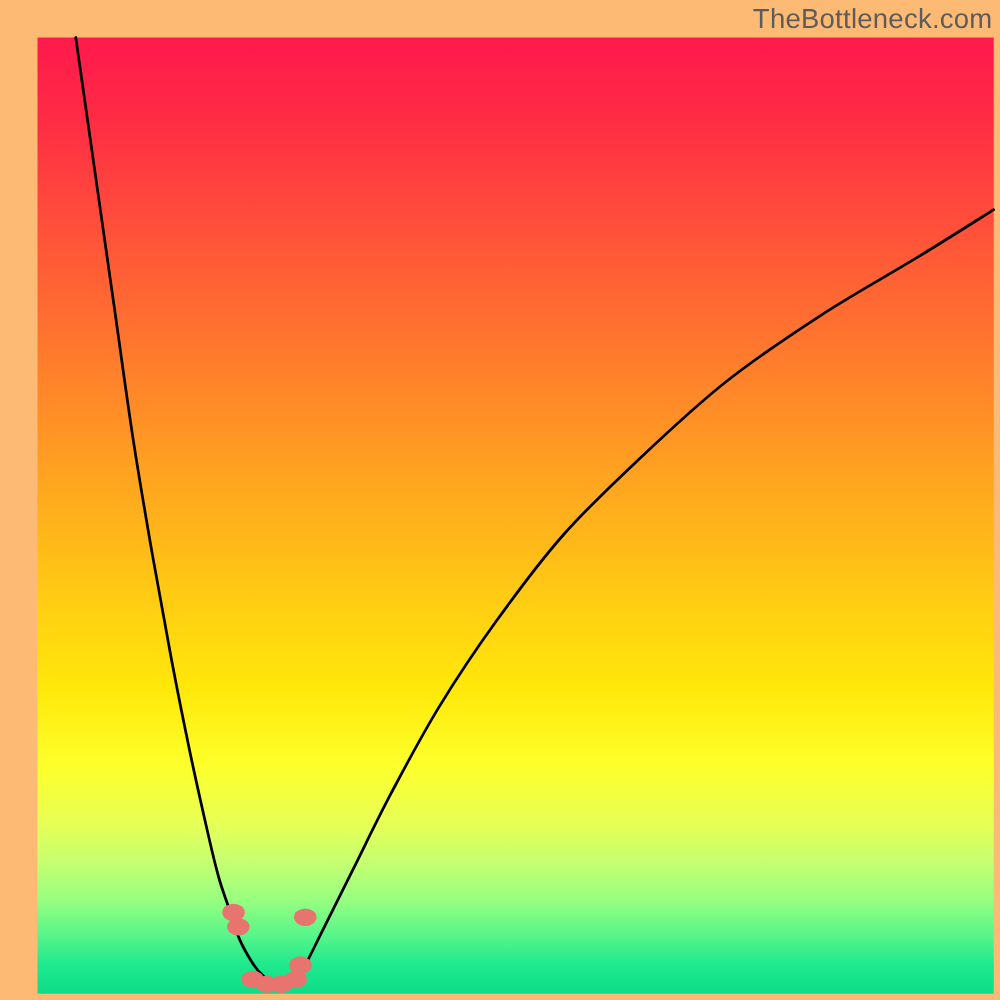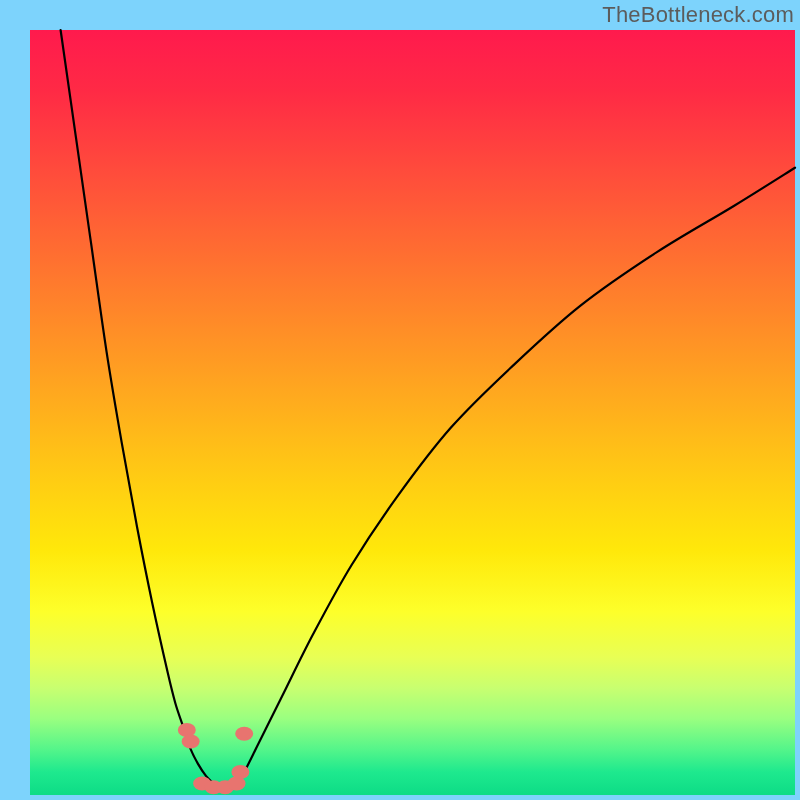--- a/index.html
+++ b/index.html
@@ -8,21 +8,21 @@
     width: 800px;
     height: 800px;
     overflow: hidden;
     background: #000;
     font-family: Arial, Helvetica, sans-serif;
   }
   .frame {
     position: relative;
     width: 800px;
     height: 800px;
-    background: #7dd3fc;
+    background: #fdba74;
   }
   .plot-area {
     position: absolute;
     left: 30px;
     top: 30px;
     width: 765px;
     height: 765px;
     
     background: linear-gradient(
       to bottom,

